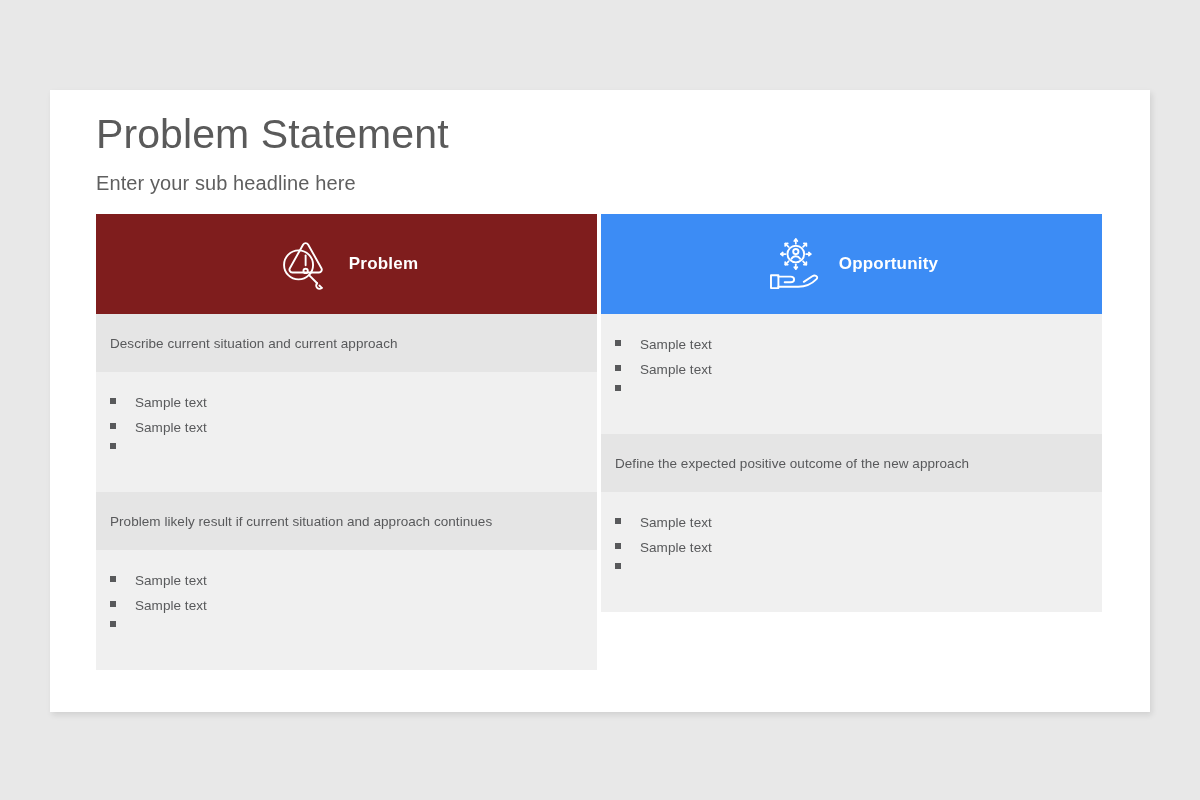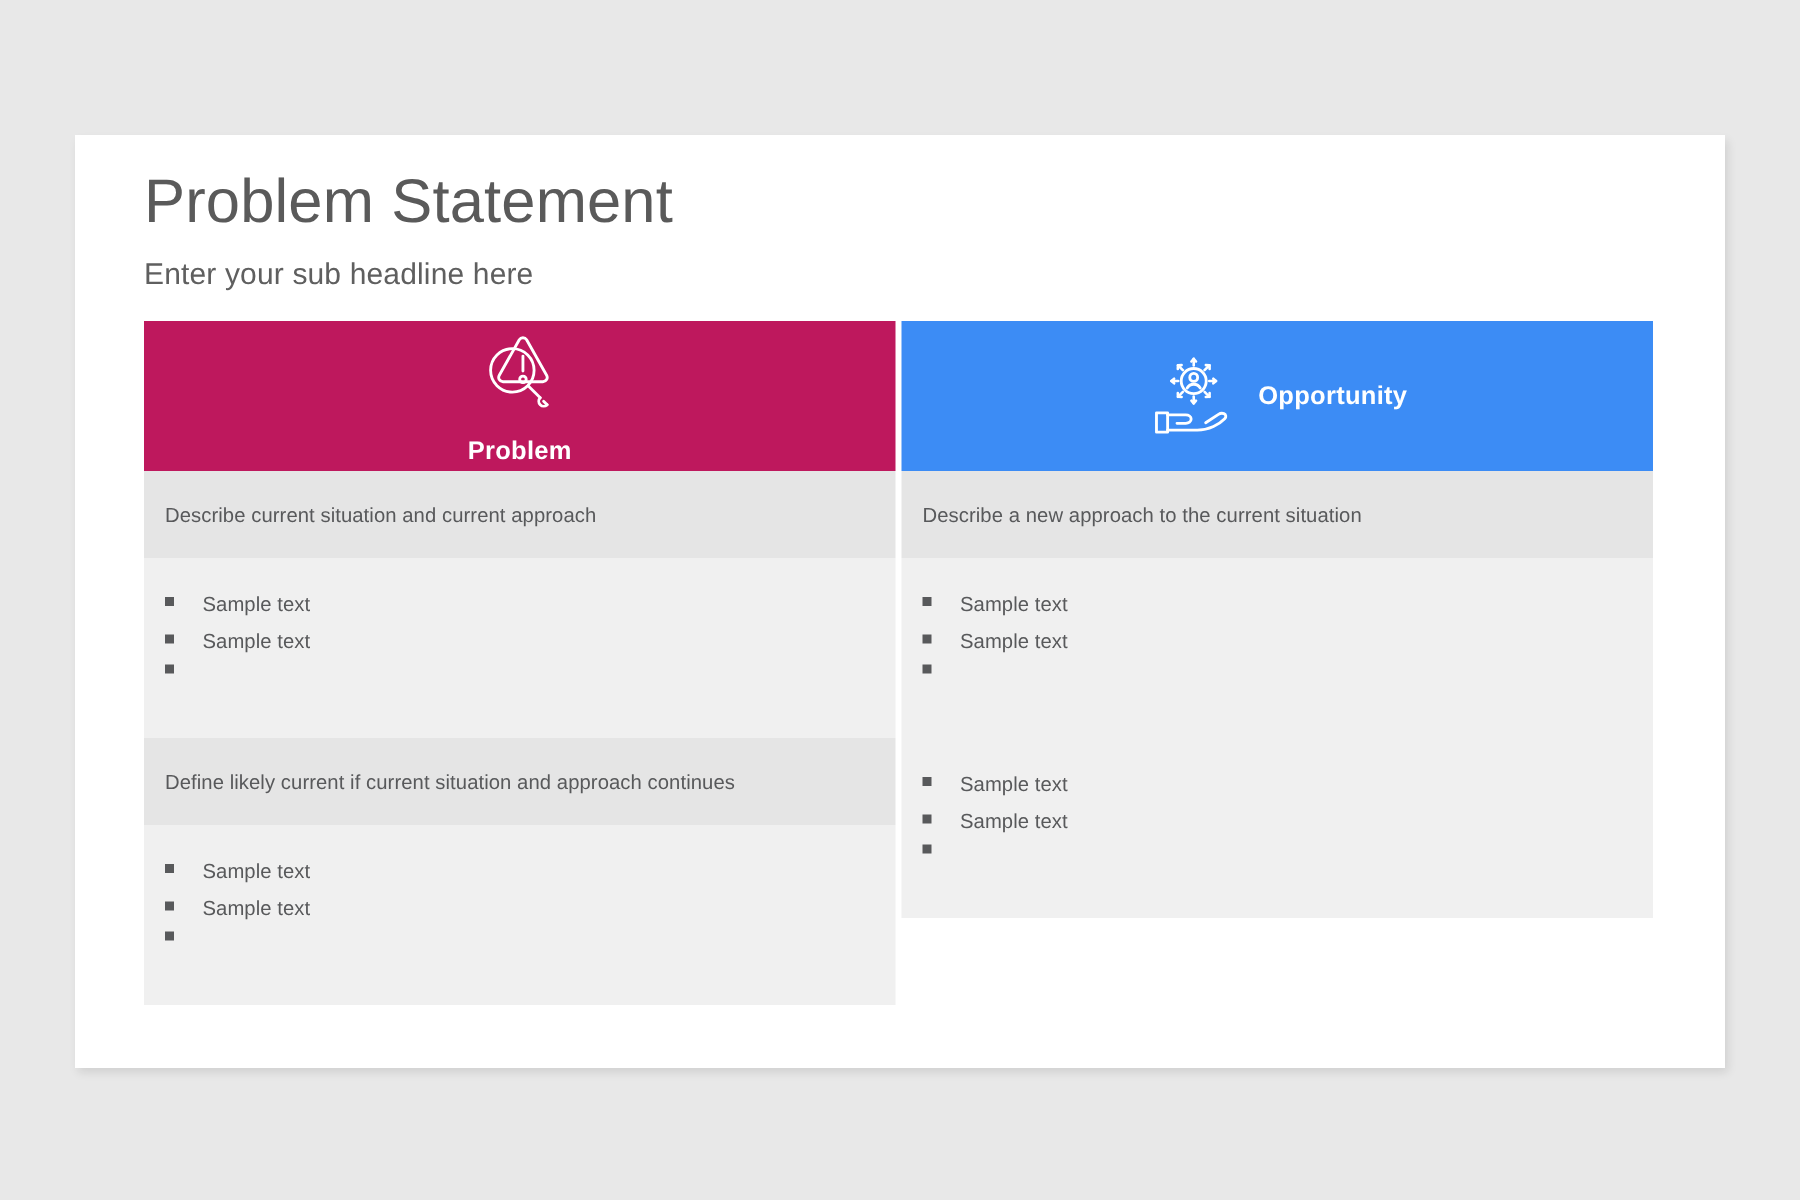--- a/index.html
+++ b/index.html
@@ -76,21 +76,21 @@
 
   
   .column-header {
     height: 100px;
     display: flex;
     align-items: center;
     justify-content: center;
     gap: 16px;
   }
 
-  .column-header.problem-header     { background: #be185d; flex-direction: column; }
+  .column-header.problem-header     { background: #7f1d1d; }
   .column-header.opportunity-header { background: #3c8cf5; text-align: right; }
 
   .header-icon {
     width: 58px;
     height: 58px;
     display: block;
     flex: none;
   }
 
   .header-label {
@@ -193,21 +193,21 @@
               <span class="bullet-text">Sample text</span>
             </li>
             <li class="bullet-item">
               <span class="bullet-marker"></span>
               <span class="bullet-text"></span>
             </li>
           </ul>
         </div>
 
         <div class="description-row">
-          <span class="description-text">Define likely current if current situation and approach continues</span>
+          <span class="description-text">Problem likely result if current situation and approach continues</span>
         </div>
 
         <div class="bullet-panel">
           <ul class="bullet-list">
             <li class="bullet-item">
               <span class="bullet-marker"></span>
               <span class="bullet-text">Sample text</span>
             </li>
             <li class="bullet-item">
               <span class="bullet-marker"></span>
@@ -249,41 +249,41 @@
                 <path d="M42.9 32.7 45.6 32.6l0.1-2.7"></path>
               </g>
               <path d="M6.6 44.4h8.2v14.2H6.6z"></path>
               <path d="M14.8 45.9h13.4c2.1 0 3.9 1.3 3.9 3.1s-1.8 3.1-3.9 3.1h-6.5"></path>
               <path d="M14.8 57.1h21.9c8.6 0 16.2-4.4 20.1-8.4 1.3-1.3 1-3-0.6-3.7-1.3-0.6-2.8-0.3-4 0.5l-9.4 6.2"></path>
             </svg>
           </span>
           <span class="header-label">Opportunity</span>
         </div>
 
-        <div class="description-row">
-          <span class="description-text">Describe a new approach to the current situation</span>
-        </div>
 
         <div class="bullet-panel">
           <ul class="bullet-list">
             <li class="bullet-item">
               <span class="bullet-marker"></span>
               <span class="bullet-text">Sample text</span>
             </li>
             <li class="bullet-item">
               <span class="bullet-marker"></span>
               <span class="bullet-text">Sample text</span>
             </li>
             <li class="bullet-item">
               <span class="bullet-marker"></span>
               <span class="bullet-text"></span>
             </li>
           </ul>
         </div>
 
+        <div class="description-row">
+          <span class="description-text">Define the expected positive outcome of the new approach</span>
+        </div>
 
         <div class="bullet-panel">
           <ul class="bullet-list">
             <li class="bullet-item">
               <span class="bullet-marker"></span>
               <span class="bullet-text">Sample text</span>
             </li>
             <li class="bullet-item">
               <span class="bullet-marker"></span>
               <span class="bullet-text">Sample text</span>

